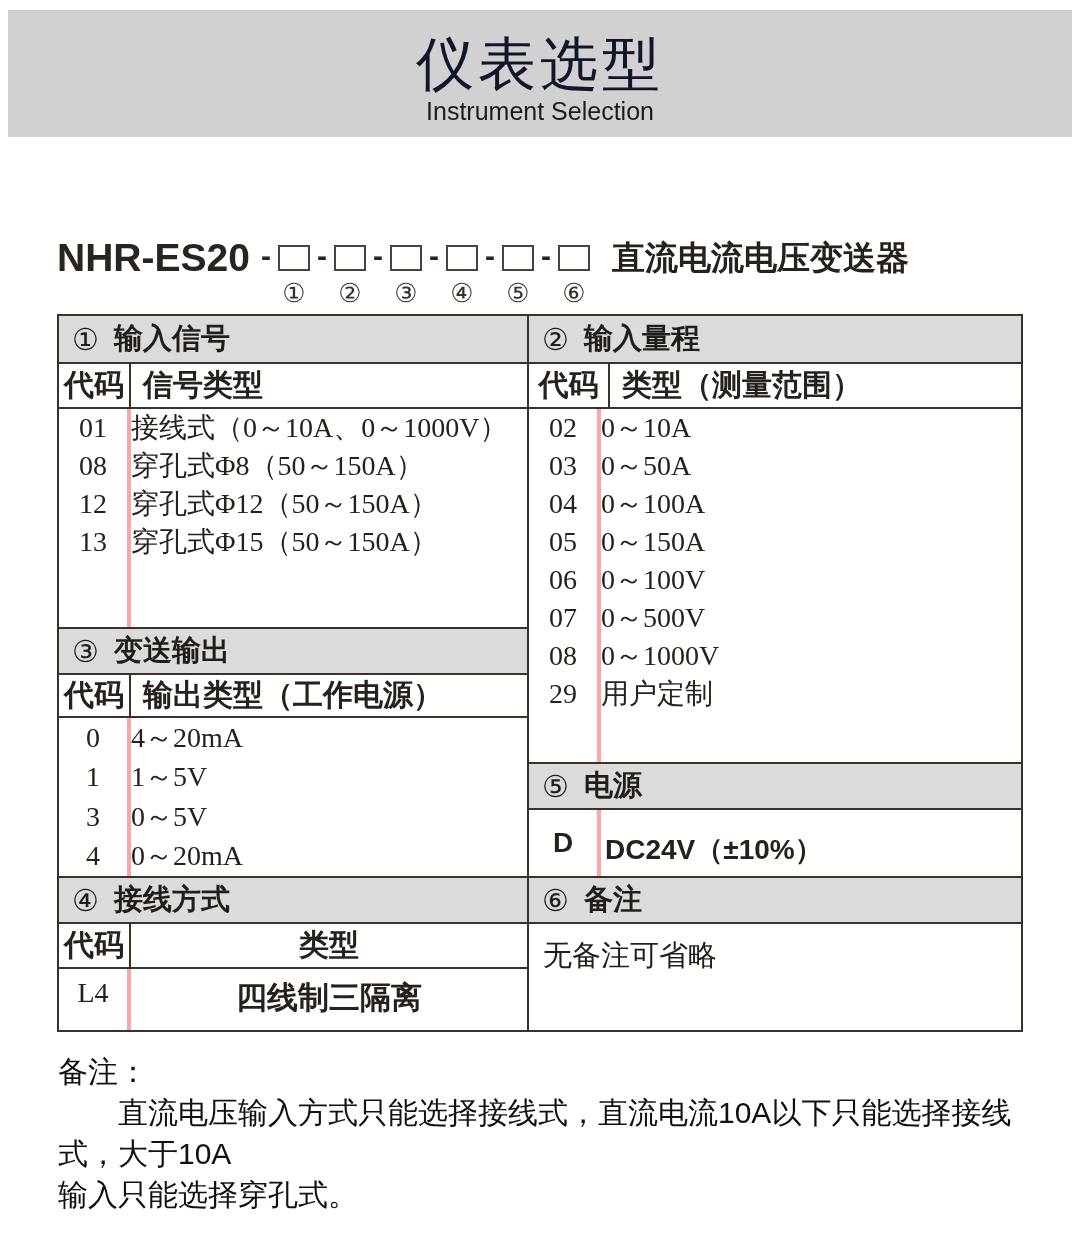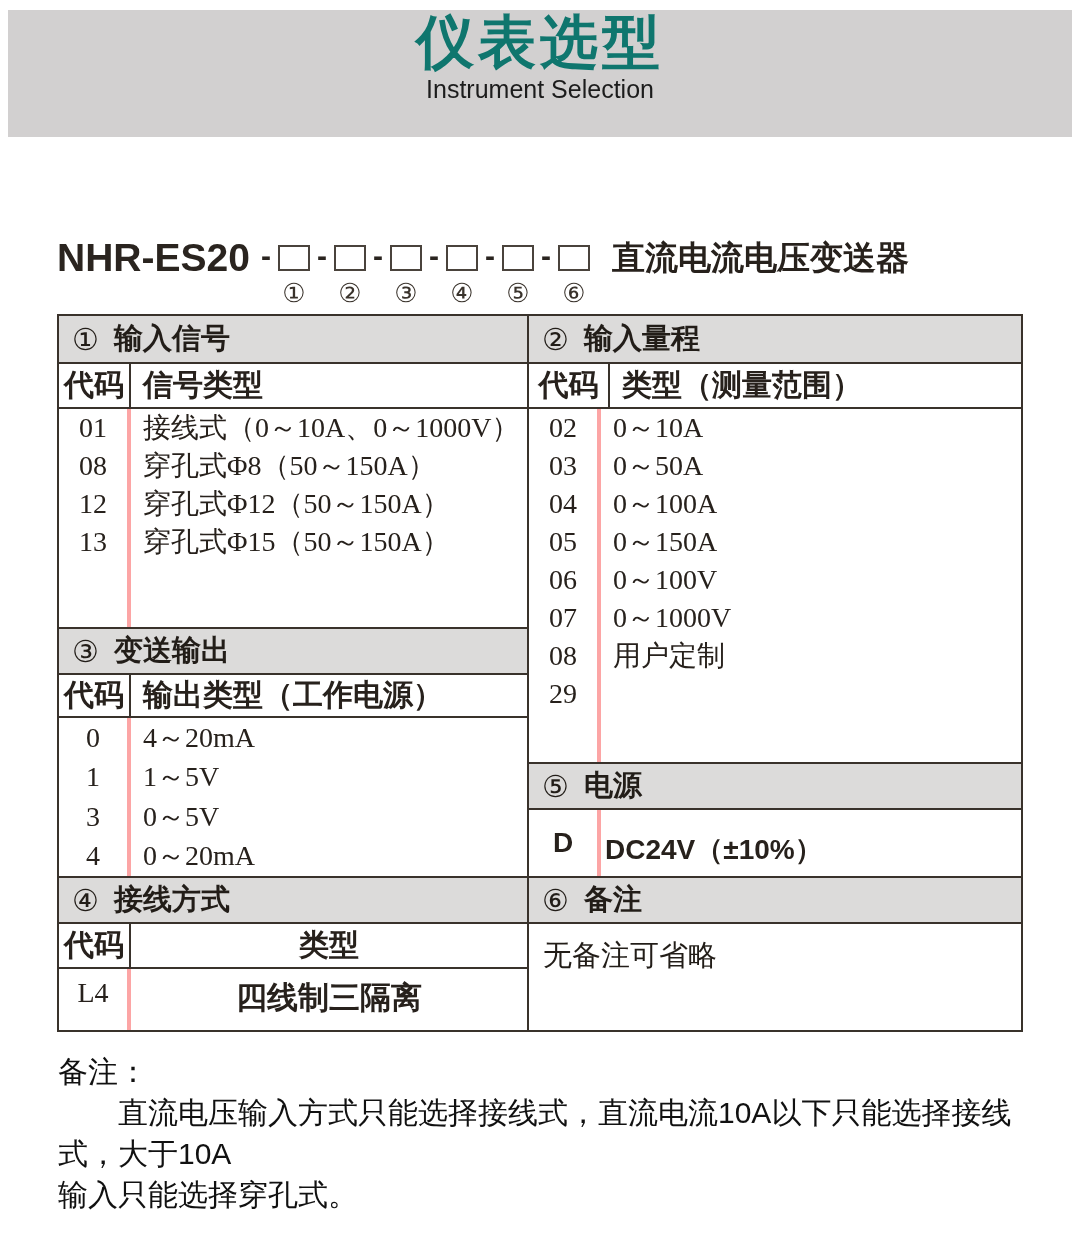--- a/index.html
+++ b/index.html
@@ -7,22 +7,22 @@
   .page {
     position:relative; width:1080px; height:1233px; background:#ffffff;
     font-family:"Liberation Serif","DejaVu Serif",serif; color:#27211c; overflow:hidden;
   }
   
   .title-band {
     position:absolute; left:8px; right:8px; top:10px; height:127px;
     background:#d2d0d0; text-align:center;
   }
   .title {
-    font-family:"Liberation Sans","DejaVu Sans",sans-serif; font-weight:bold;
-    font-size:58px; line-height:64px; letter-spacing:4px; color:#0f766e;
+    font-family:"Liberation Sans","DejaVu Sans",sans-serif; font-weight:normal;
+    font-size:58px; line-height:64px; padding-top:22px; letter-spacing:4px; color:#0f172a;
   }
   .subtitle {
     font-family:"Liberation Sans","DejaVu Sans",sans-serif;
     font-size:25px; line-height:30px; color:#1c1c1c;
   }
   
   .model-line { position:absolute; left:57px; top:236px; display:flex; align-items:center; height:44px; }
   .model-prefix {
     font-family:"Liberation Sans","DejaVu Sans",sans-serif; font-weight:bold;
     font-size:39px; letter-spacing:0px; color:#2a241f;
@@ -62,21 +62,21 @@
   }
   .right .col-header .code-hd { width:81px; }
   .col-header .desc-hd { flex:1; display:flex; align-items:center; padding-left:12px; }
   .col-header.center-desc .desc-hd { justify-content:center; padding-left:0; }
   .body-block { display:flex; flex:0 0 auto; overflow:hidden; }
   .code-col { width:72px; border-right:4px solid #fca5a5; display:flex; flex-direction:column; }
   .right .code-col { width:72px; }
   .desc-col { flex:1; display:flex; flex-direction:column; }
   .cell { height:38px; flex:0 0 auto; display:flex; align-items:center; font-size:28px; }
   .code-col .cell { justify-content:center; }
-  .desc-col .cell { padding-left:12px; }
+  .desc-col .cell { }
   .body-block.fill-rows .cell { height:auto; flex:1 1 0; }
   
   .wiring-body { flex:1 1 auto; }
   .wiring-body .cell { height:auto; flex:1; align-items:flex-start; padding-top:8px; }
   .wiring-body .desc-col .cell { justify-content:center; padding-left:0; font-weight:bold; font-size:31px; }
   .wiring-body .code-col .cell { font-size:28px; }
   
   .power-body { height:66px; font-family:"Liberation Sans","DejaVu Sans",sans-serif; }
   .power-body .cell { height:100%; font-weight:bold; font-size:28px; }
   .power-body .desc-col .cell { padding-left:4px;margin-top:7px; }
@@ -249,20 +249,21 @@
             <div class="cell">08</div>
             <div class="cell">29</div>
           </div>
         <div class="desc-col">
 
         <div class="cell">0～10A</div>
             <div class="cell">0～50A</div>
             <div class="cell">0～100A</div>
             <div class="cell">0～150A</div>
             <div class="cell">0～100V</div>
+            <div class="cell">0～500V</div>
             <div class="cell">0～1000V</div>
             <div class="cell">用户定制</div>
           </div>
       </div>
 
       <div class="sec-header bt">
         <span class="sec-num">⑤</span>
         <span>电源</span>
       </div>
       <div class="body-block power-body">

